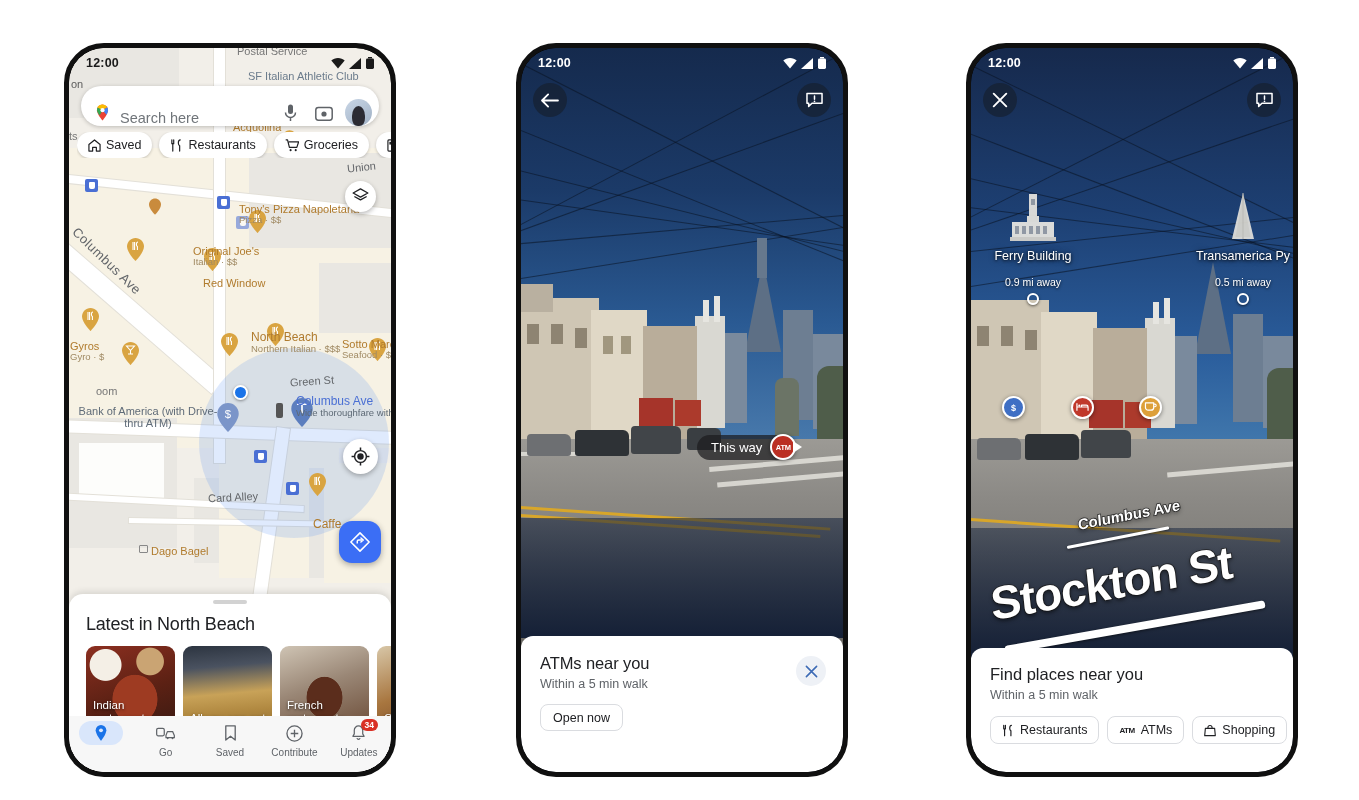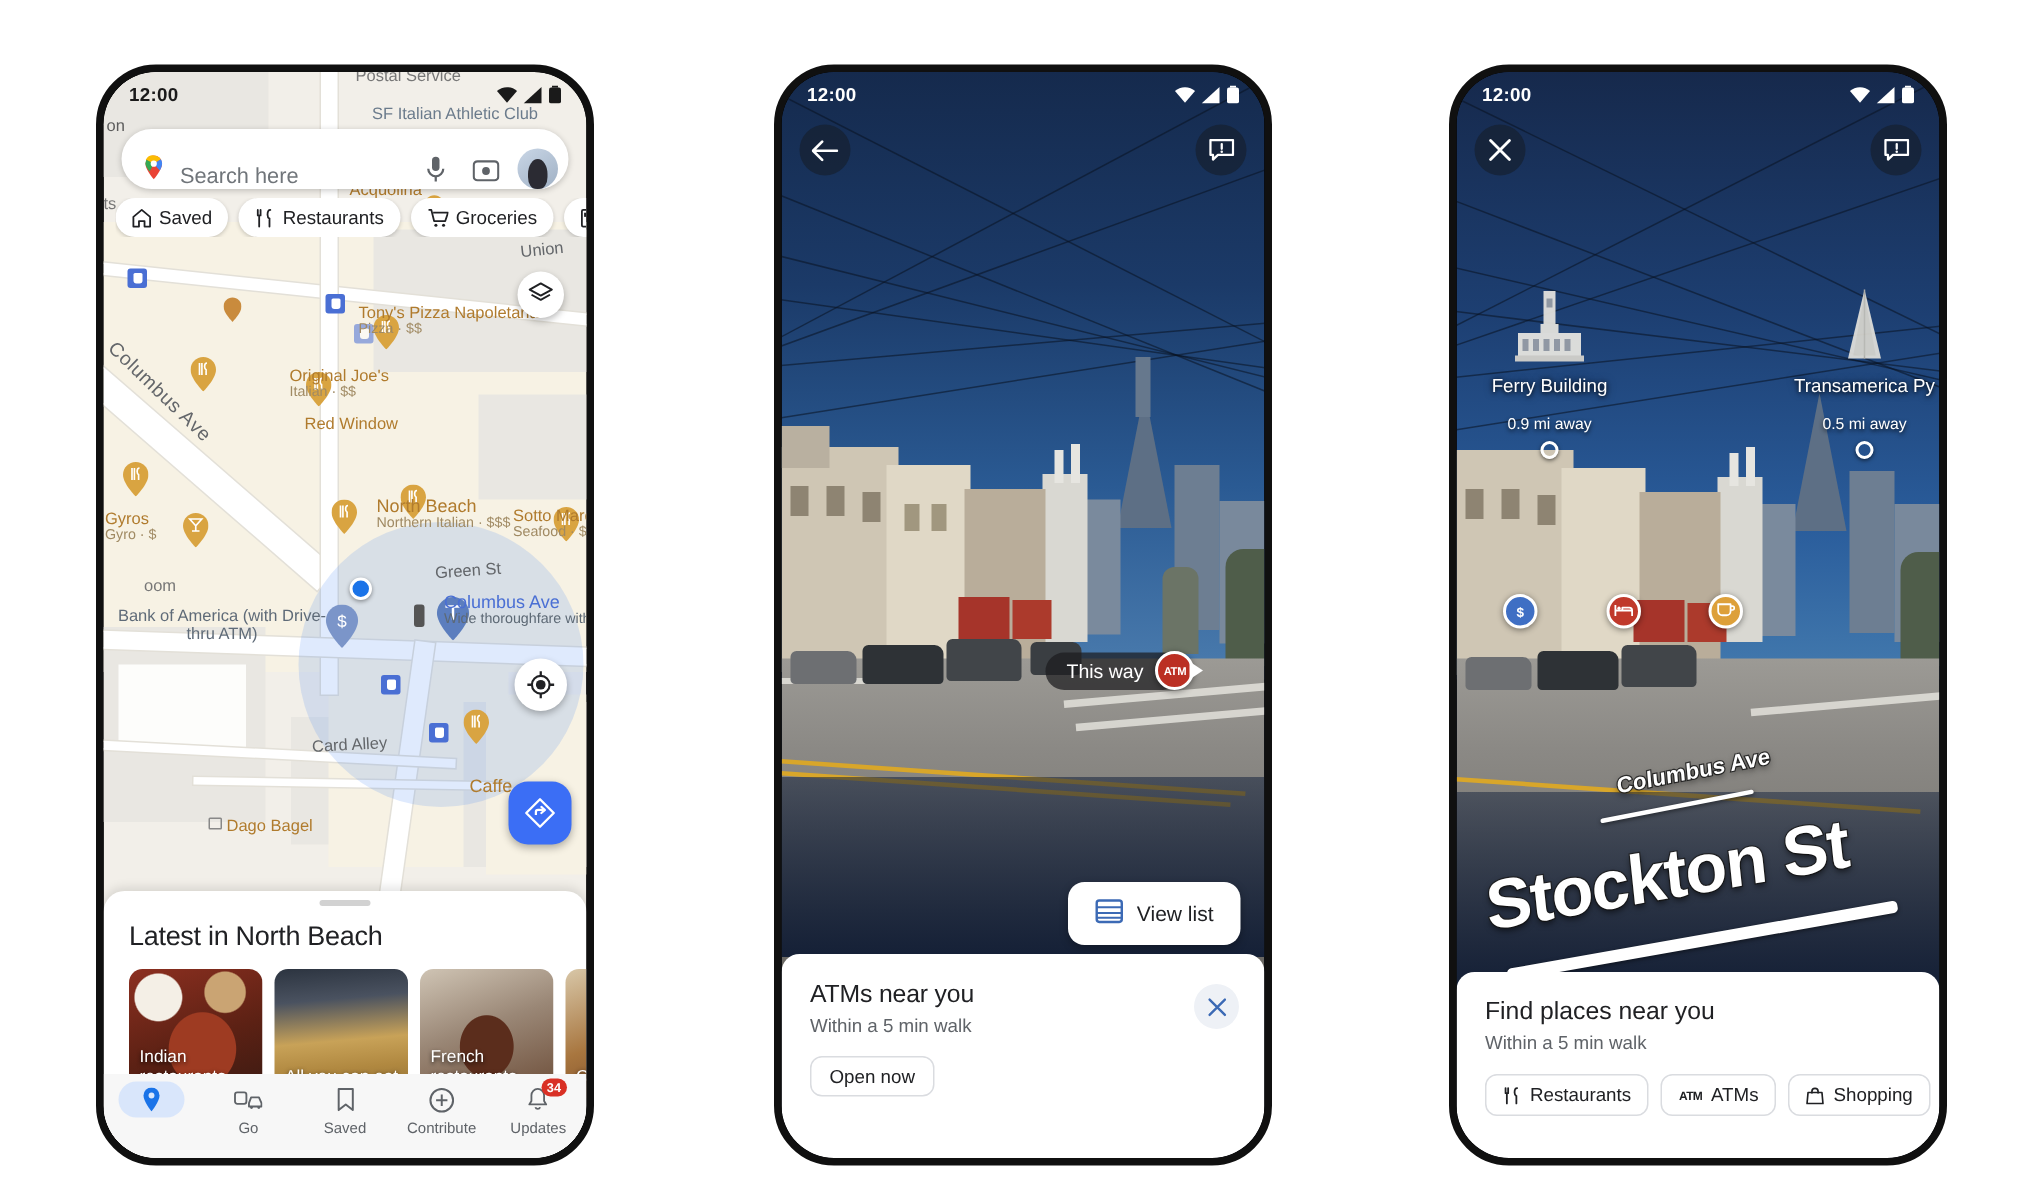--- a/index.html
+++ b/index.html
@@ -716,29 +716,20 @@
 
       <div style="position:absolute;left:0;right:0;top:470px;height:120px;background:linear-gradient(to bottom,rgba(20,34,60,.55),rgba(16,28,52,.95));"></div>
 
       <div class="thisway" style="left:176px;top:386px;">
         <span class="tw-pill">This way</span>
         <span class="atmpin">
           <span>ATM</span>
         </span>
       </div>
 
-      <div class="viewlist">
-        <span>
-          <svg width="19" height="19" viewBox="0 0 20 20">
-                <rect x="1.2" y="2.5" width="17.6" height="15" rx="1.8" stroke="#3c6ab5" stroke-width="1.7" fill="none"></rect>
-                <path d="M1.2 7.2h17.6M1.2 11.2h17.6M1.2 14.6h17.6" stroke="#3c6ab5" stroke-width="1.5"></path>
-              </svg>
-        </span>
-        <span>View list</span>
-      </div>
     </div>
 
     <div class="statusbar dark">
       <span>12:00</span>
       <span class="sb-icons">
         <svg width="14" height="11" viewBox="0 0 14 11">
               <path d="M7 10.5 0.3 2.6C2.1 1 4.4 0.1 7 0.1s4.9.9 6.7 2.5L7 10.5z" fill="#fff"></path>
             </svg>
         <svg width="13" height="11" viewBox="0 0 13 11">
               <path d="M12 0v11H0L12 0z" fill="#fff"></path>

